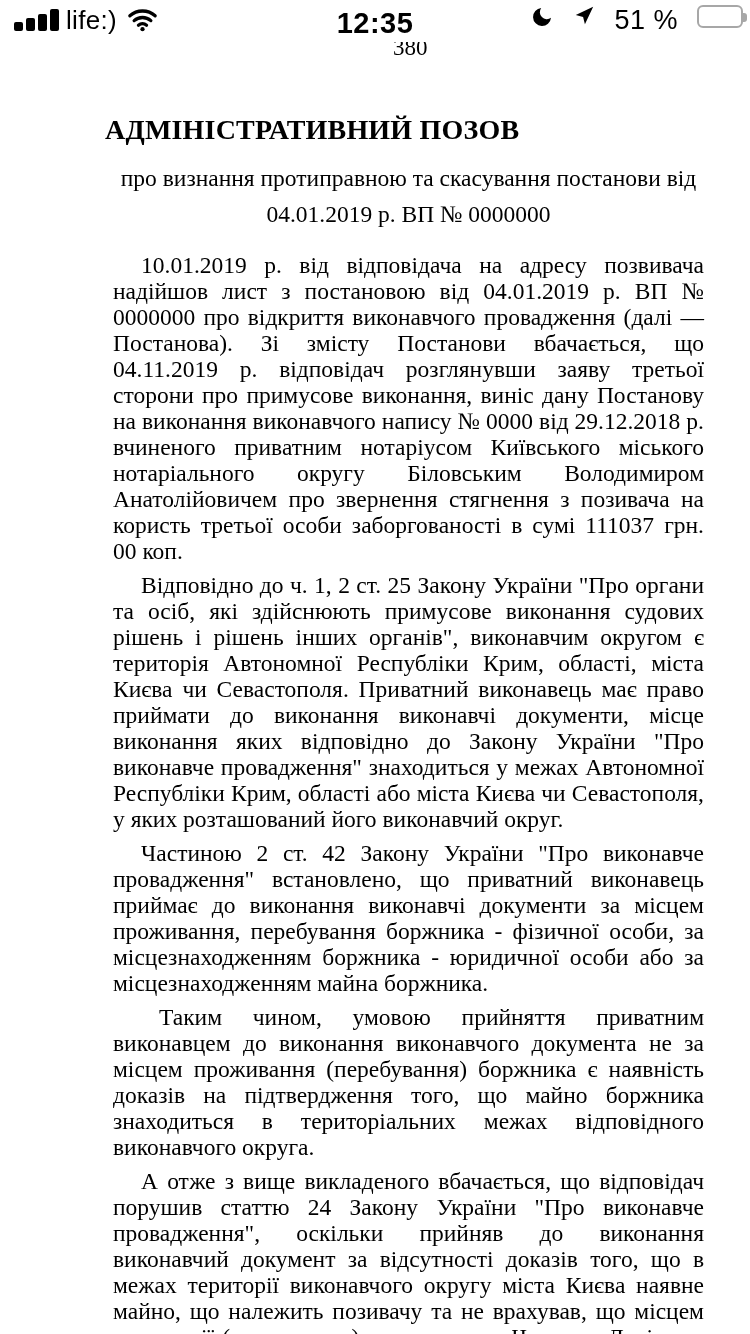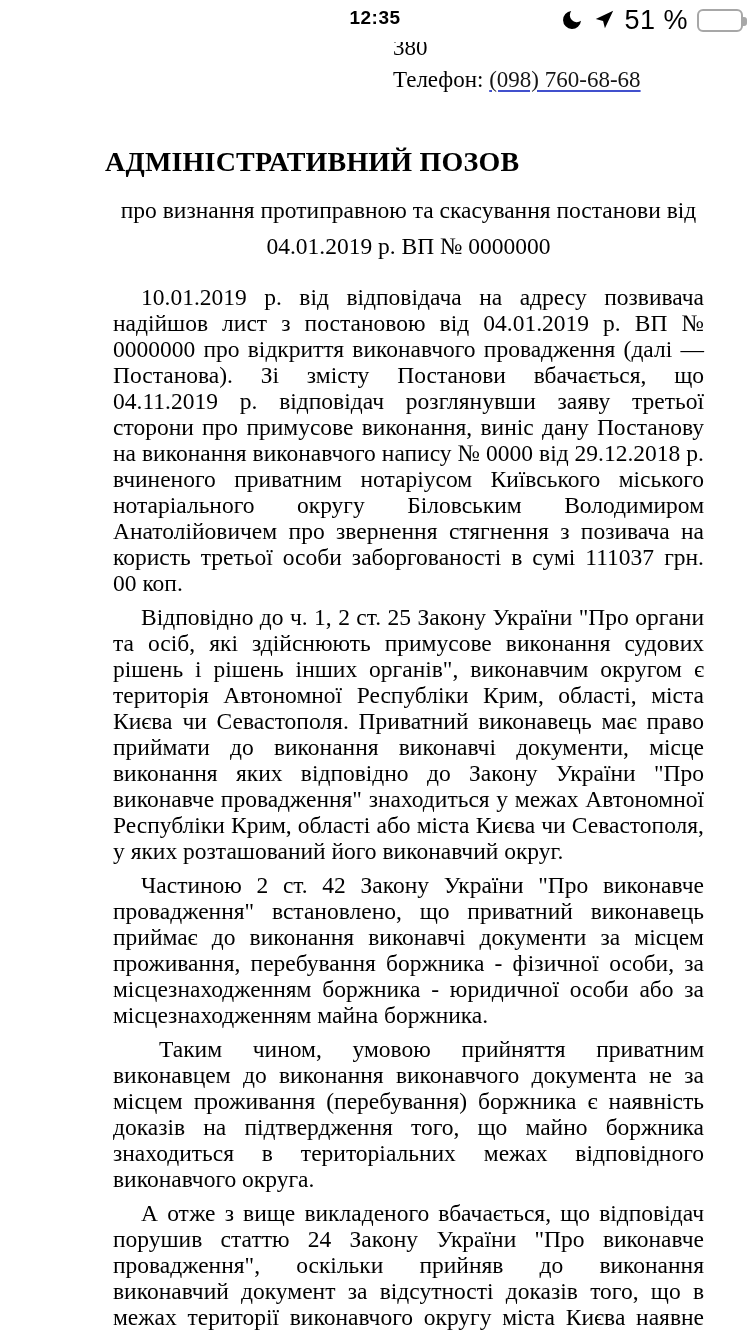--- a/index.html
+++ b/index.html
@@ -19,23 +19,23 @@
   .signal-bars { display: flex; align-items: flex-end; gap: 3px; height: 22px; }
   .signal-bars span { display: block; width: 9px; background: #000; border-radius: 2px; }
   .signal-bars span:nth-child(1) { height: 9px; }
   .signal-bars span:nth-child(2) { height: 13px; }
   .signal-bars span:nth-child(3) { height: 17px; }
   .signal-bars span:nth-child(4) { height: 22px; }
   .carrier { font-size: 26px; line-height: 30px; letter-spacing: 0.3px; }
   .wifi-icon { margin-left: 3px; }
   .sb-time {
     position: absolute; left: 0; top: 7px; width: 100%;
-    text-align: center; font-size: 19px; font-weight: 700; letter-spacing: 0.5px;
+    text-align: center; font-size: 29px; font-weight: 700; letter-spacing: 0.5px;
   }
-  .sb-right { position: absolute; right: 7px; top: 5px; height: 30px; display: flex; align-items: center; gap: 9px; }
+  .sb-right { position: absolute; right: 7px; top: 5px; height: 30px; display: flex; gap: 19px; }
   .battery-pct { font-size: 27px; letter-spacing: 0.5px; }
   .battery { position: relative; width: 46px; height: 23px; border: 2px solid #a7a7a7; border-radius: 6px; padding: 2px; }
   .battery .fill { height: 100%; width: 53%; background: #000; border-radius: 2px; }
   .battery .cap {
     position: absolute; right: -6px; top: 6px; width: 4px; height: 9px;
     background: #a7a7a7; border-radius: 0 3px 3px 0;
   }
 
   
   .doc {
@@ -66,20 +66,37 @@
   }
   .doc-body p { margin: 8px; text-indent: 28px; }
   .doc-body p:nth-child(4) { text-indent: 46px; }
 
   svg { display: block; }
 </style>
 </head>
 <body>
 
 <div class="status-bar">
+  <div class="sb-left">
+    <div class="signal-bars">
+      <span></span>
+        <span></span>
+        <span></span>
+        <span></span>
+    </div>
+    <div class="carrier">life:)</div>
+    <div class="wifi-icon">
+      <svg width="31" height="24" viewBox="0 0 24 19" fill="none" stroke="#000" stroke-width="2.6" stroke-linecap="round">
+        <path d="M2 6.2a15 15 0 0 1 20 0"></path>
+        <path d="M5.4 10a10 10 0 0 1 13.2 0"></path>
+        <path d="M8.8 13.6a5 5 0 0 1 6.4 0"></path>
+        <circle cx="12" cy="16.8" r="1.7" fill="#000" stroke="none"></circle>
+      </svg>
+    </div>
+  </div>
 
   <div class="sb-time">12:35</div>
 
   <div class="sb-right">
     <span>
       <svg width="24" height="24" viewBox="0 0 24 24" fill="#000">
         <path d="M21 12.79A9 9 0 1 1 11.21 3 7 7 0 0 0 21 12.79z"></path>
       </svg>
     </span>
     <span>
@@ -91,23 +108,20 @@
     <span class="battery">
       <span class="fill"></span>
       <span class="cap"></span>
     </span>
   </div>
 </div>
 
 <div class="doc">
   <div class="doc-header">
     <div>380</div>
-    <div class="phone-line">
-      <span>Телефон: </span><a href="#">(098) 760-68-68</a>
-    </div>
   </div>
 
   <div class="doc-title">АДМІНІСТРАТИВНИЙ ПОЗОВ</div>
   <div class="doc-subtitle">про визнання протиправною та скасування постанови від 04.01.2019 р. ВП № 0000000</div>
 
   <div class="doc-body">
     <p>10.01.2019 р. від відповідача на адресу позвивача надійшов лист з постановою від 04.01.2019 р. ВП № 0000000 про відкриття виконавчого провадження (далі — Постанова). Зі змісту Постанови вбачається, що 04.11.2019 р. відповідач розглянувши заяву третьої сторони про примусове виконання, виніс дану Постанову на виконання виконавчого напису № 0000 від 29.12.2018 р. вчиненого приватним нотаріусом Київського міського нотаріального округу Біловським Володимиром Анатолійовичем про звернення стягнення з позивача на користь третьої особи заборгованості в сумі 111037 грн. 00 коп.</p>
     <p>Відповідно до ч. 1, 2 ст. 25 Закону України "Про органи та осіб, які здійснюють примусове виконання судових рішень і рішень інших органів", виконавчим округом є територія Автономної Республіки Крим, області, міста Києва чи Севастополя. Приватний виконавець має право приймати до виконання виконавчі документи, місце виконання яких відповідно до Закону України "Про виконавче провадження" знаходиться у межах Автономної Республіки Крим, області або міста Києва чи Севастополя, у яких розташований його виконавчий округ.</p>
     <p>Частиною 2 ст. 42 Закону України "Про виконавче провадження" встановлено, що приватний виконавець приймає до виконання виконавчі документи за місцем проживання, перебування боржника - фізичної особи, за місцезнаходженням боржника - юридичної особи або за місцезнаходженням майна боржника.</p>
     <p>Таким чином, умовою прийняття приватним виконавцем до виконання виконавчого документа не за місцем проживання (перебування) боржника є наявність доказів на підтвердження того, що майно боржника знаходиться в територіальних межах відповідного виконавчого округа.</p>

